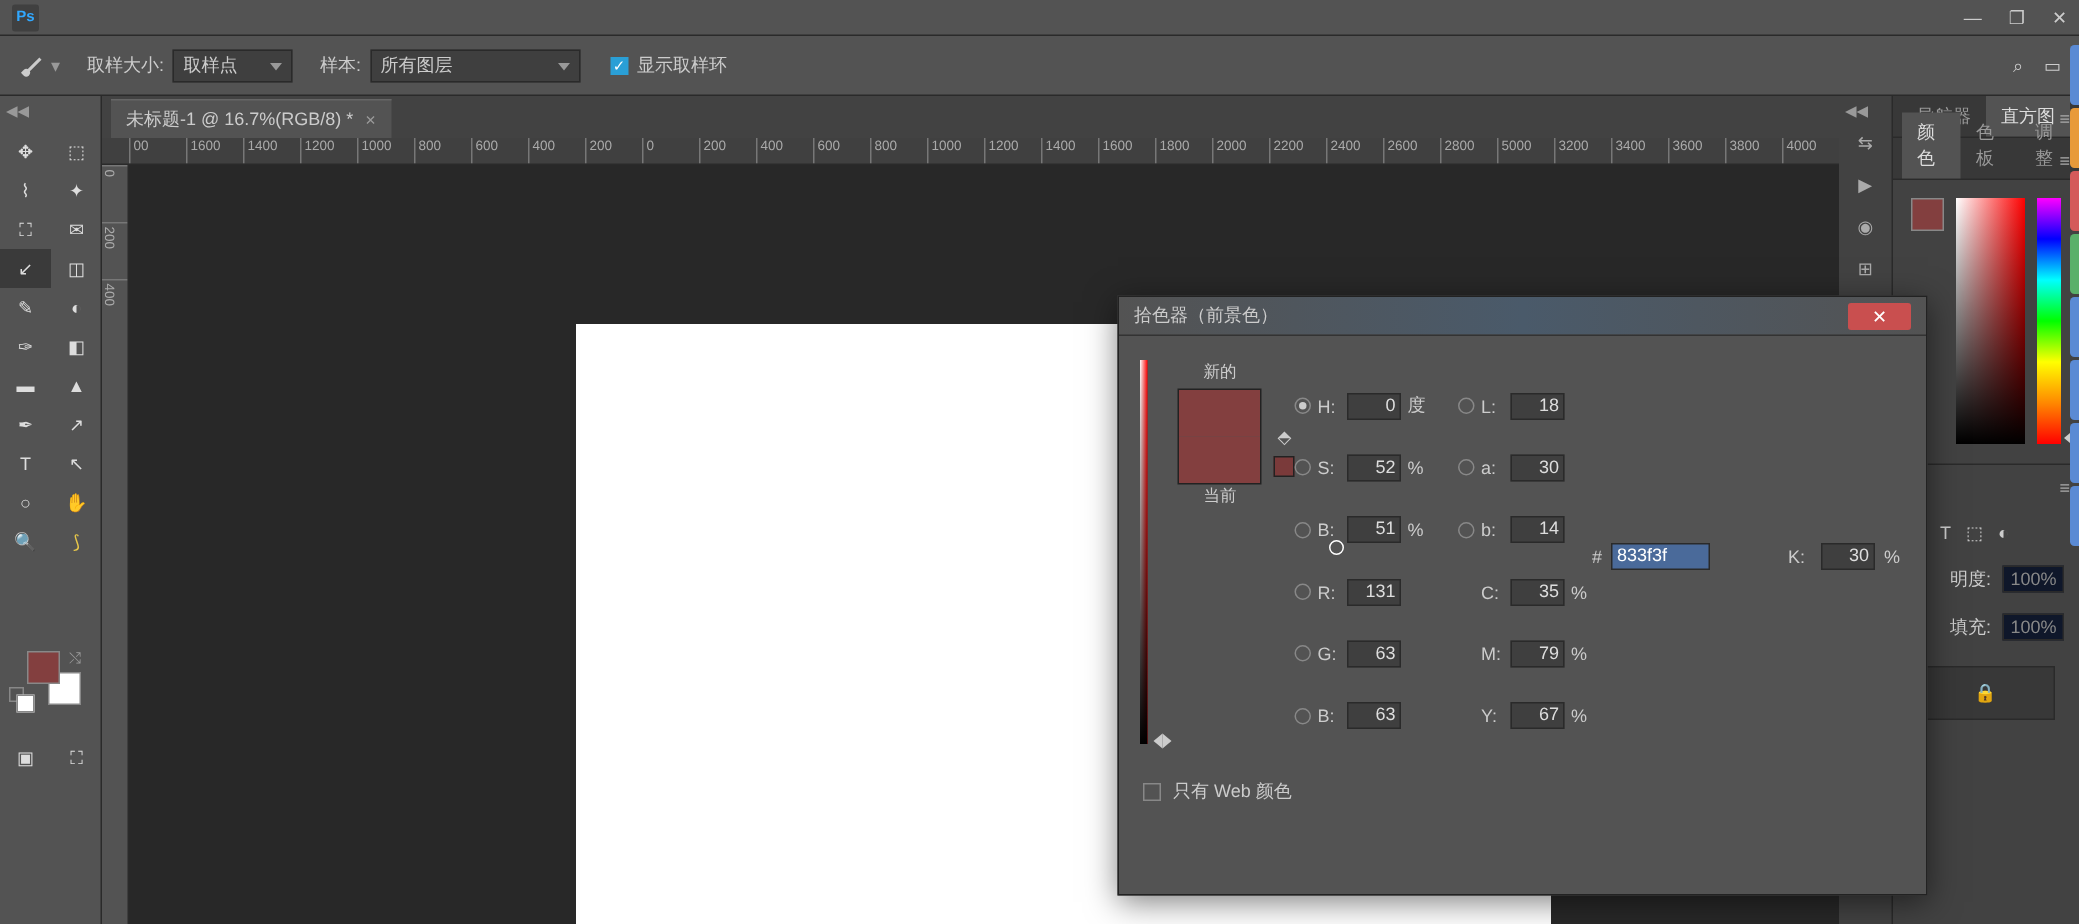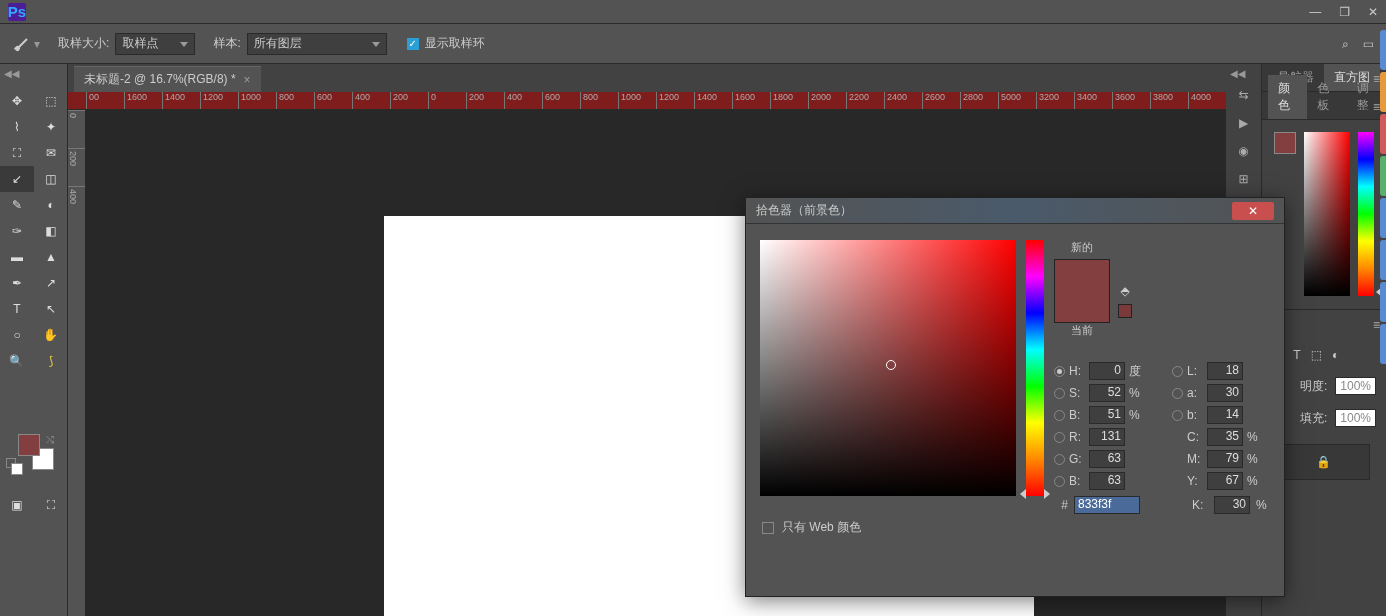--- a/index.html
+++ b/index.html
@@ -1,18 +1,18 @@
 <!DOCTYPE html>
 <html><head>
 <meta charset="utf-8">
 <style>
 *{margin:0;padding:0;box-sizing:border-box;font-family:"Microsoft YaHei",sans-serif;font-size:12px;color:#ccc;user-select:none}
 body{width:1386px;height:616px;background:#535353;overflow:hidden;position:relative}
 .menubar{height:24px;background:#535353;display:flex;align-items:center;padding:0 8px;border-bottom:1px solid #2a2a2a}
-.ps-logo{width:18px;height:18px;background:#4c1d95;color:#31a8ff;display:flex;align-items:center;justify-content:center;font-weight:bold;font-size:15px;border-radius:2px;margin-right:12px}
+.ps-logo{width:18px;height:18px;background:#404040;color:#31a8ff;display:flex;align-items:center;justify-content:center;font-weight:bold;font-size:10px;border-radius:2px;margin-right:12px}
 .menu-item{padding:0 10px;cursor:pointer}
 .win-controls{margin-left:auto;display:flex;gap:18px;color:#999}
 .optbar{height:40px;background:#535353;display:flex;align-items:center;padding:0 12px;border-bottom:1px solid #2a2a2a}
 .eyedrop-ico{width:20px;height:20px;position:relative}
 .eyedrop-ico::before{content:"";position:absolute;width:2px;height:14px;background:#ccc;transform:rotate(45deg);left:9px;top:3px}
 .eyedrop-ico::after{content:"";position:absolute;width:5px;height:5px;background:#ccc;border-radius:50% 50% 50% 0;transform:rotate(45deg);left:3px;top:12px}
 .opt-label{margin:0 6px 0 18px}
 .opt-select{background:#3f3f3f;border:1px solid #2a2a2a;height:22px;padding:0 18px 0 6px;position:relative;min-width:80px;display:flex;align-items:center}
 .opt-select::after{content:"";position:absolute;right:6px;top:8px;border-left:4px solid transparent;border-right:4px solid transparent;border-top:5px solid #999}
 .chk{width:12px;height:12px;background:#2a9fd6;margin-right:6px;display:inline-flex;align-items:center;justify-content:center}
@@ -26,21 +26,21 @@
 .swatch-fg{width:22px;height:22px;background:#833f3f;border:1px solid #888;position:absolute;top:370px;left:18px;z-index:2}
 .swatch-bg{width:22px;height:22px;background:#fff;border:1px solid #888;position:absolute;top:384px;left:32px}
 .mini-sw{position:absolute;top:394px;left:6px;width:10px;height:10px;border:1px solid #888}
 .mini-sw::after{content:"";position:absolute;width:10px;height:10px;background:#fff;border:1px solid #888;left:4px;top:4px}
 .mini-swap{position:absolute;top:370px;left:46px;color:#999;font-size:10px}
 .bottom-tools{position:absolute;top:428px;left:0;display:flex}
 .doc-area{flex:1;display:flex;flex-direction:column;background:#282828}
 .tab-bar{height:28px;background:#424242;display:flex;align-items:flex-end;padding-left:6px}
 .doc-tab{background:#535353;padding:4px 10px;border-top:1px solid #666;display:flex;align-items:center;gap:8px}
 .doc-tab .x{color:#999}
-.ruler-h{height:18px;background:#7f1d1d;display:flex;overflow:hidden;padding-left:18px;border-bottom:1px solid #2a2a2a}
+.ruler-h{height:18px;background:#404040;display:flex;overflow:hidden;padding-left:18px;border-bottom:1px solid #2a2a2a}
 .ruler-h span{flex:0 0 38px;font-size:9px;color:#aaa;border-left:1px solid #777;padding-left:2px}
 .canvas-wrap{flex:1;display:flex;position:relative}
 .ruler-v{width:18px;background:#535353;display:flex;flex-direction:column;overflow:hidden;border-right:1px solid #2a2a2a}
 .ruler-v span{flex:0 0 38px;font-size:9px;color:#aaa;border-top:1px solid #777;writing-mode:vertical-lr;padding-top:2px}
 .canvas-bg{flex:1;background:#282828;position:relative;overflow:hidden}
 .canvas{position:absolute;left:298px;top:106px;width:650px;height:440px;background:#fff}
 .right-panels{width:300px;background:#424242;display:flex;position:relative}
 .right-panels .arrow-l{position:absolute;top:4px;left:4px;color:#999;font-size:10px}
 .right-panels .arrow-r{position:absolute;top:4px;right:4px;color:#999;font-size:10px}
 .icon-strip{width:36px;background:#424242;border-right:1px solid #2a2a2a;display:flex;flex-direction:column;align-items:center;gap:14px;padding-top:24px}
@@ -52,35 +52,35 @@
 .ptab.act{background:#535353;color:#ddd}
 .color-panel{height:190px;padding:12px;display:flex;gap:8px;position:relative;border-bottom:1px solid #2a2a2a}
 .color-sw{width:22px;height:22px;background:#833f3f;border:1px solid #888}
 .sb-field{flex:1;height:164px;background:linear-gradient(to top,#000,transparent),linear-gradient(to right,#fff,#f00)}
 .hue-bar{width:16px;height:164px;background:linear-gradient(to bottom,#f0f,#00f,#0ff,#0f0,#ff0,#f80,#f00)}
 .hue-ind{position:absolute;right:4px;bottom:12px;width:0;height:0;border-top:5px solid transparent;border-bottom:5px solid transparent;border-right:6px solid #ccc}
 .lower{flex:1;background:#424242;padding-top:30px;position:relative}
 .lower .ham{position:absolute;right:6px;top:8px;color:#aaa}
 .prop-row{height:32px;display:flex;align-items:center;justify-content:flex-end;padding:0 10px;gap:8px;color:#888}
 .prop-icons{height:30px;display:flex;gap:10px;padding:0 10px;align-items:center;color:#888}
-.num-box{background:#ffffff;border:1px solid #2a2a2a;padding:1px 4px;color:#888;min-width:40px;text-align:right}
+.num-box{background:#0f172a;border:1px solid #2a2a2a;padding:1px 4px;color:#888;min-width:40px;text-align:right}
 .lock-row{height:36px;display:flex;align-items:center;justify-content:center;background:#383838;margin:10px 16px;border:1px solid #2a2a2a}
 
 .dialog{position:absolute;left:745px;top:197px;width:540px;height:400px;background:#535353;border:1px solid #222;box-shadow:0 4px 20px rgba(0,0,0,.5);z-index:100}
 .dlg-title{height:26px;display:flex;align-items:center;padding:0 10px;background:linear-gradient(to right,#535353,#4a5a6a,#535353);border-bottom:1px solid #333}
 .dlg-close{margin-left:auto;width:42px;height:18px;background:#c94f4f;border-radius:2px;display:flex;align-items:center;justify-content:center;color:#fff}
 .dlg-body{padding:16px 14px;display:flex;gap:10px}
 .sb-big{width:256px;height:256px;background:linear-gradient(to top,#000,transparent),linear-gradient(to right,#fff,#f00);position:relative}
 .sb-cursor{position:absolute;width:10px;height:10px;border:1px solid #fff;border-radius:50%;left:126px;top:120px}
 .hue-big{width:18px;height:256px;background:linear-gradient(to bottom,#f00,#f0f,#00f,#0ff,#0f0,#ff0,#f80,#f00);position:relative}
 .hue-arrows{position:absolute;bottom:-3px;left:-6px;right:-6px;display:flex;justify-content:space-between}
 .hue-arrows span{width:0;height:0;border-top:5px solid transparent;border-bottom:5px solid transparent}
 .hue-arrows .l{border-left:6px solid #ccc}
 .hue-arrows .r{border-right:6px solid #ccc}
-.dlg-right{flex:1;display:flex;flex-direction:column}
+.dlg-right{flex:1;display:flex;}
 .new-cur{display:flex;flex-direction:column;align-items:center;margin-bottom:8px}
 .nc-label{font-size:11px;margin-bottom:4px}
 .nc-box{width:56px;height:64px;border:1px solid #222;display:flex;flex-direction:column}
 .nc-new{flex:1;background:#833f3f}
 .nc-cur{flex:1;background:#833f3f}
 .nc-wrap{display:flex;gap:8px;align-items:flex-start}
 .warn-col{display:flex;flex-direction:column;gap:6px;margin-top:44px}
 .warn-tri{width:14px;height:14px;display:flex;align-items:center;justify-content:center}
 .warn-sq{width:14px;height:14px;background:#7a3a3a;border:1px solid #222}
 .btn-col{flex:1;display:flex;flex-direction:column;gap:8px}
@@ -165,21 +165,21 @@
     <div class="mini-swap">⤭</div>
     <div class="bottom-tools">
       <div class="tool">▣</div>
       <div class="tool">⛶</div>
     </div>
   </div>
 
   <div class="doc-area">
     <div class="tab-bar">
       <div class="doc-tab">
-        <span>未标题-2 @ 16.7%(RGB/8) *</span>
+        <span>未标题-1 @ 16.7%(RGB/8) *</span>
         <span class="x">×</span>
       </div>
     </div>
     <div class="ruler-h" id="ruler-h">
         <span>00</span>
         <span>1600</span>
         <span>1400</span>
         <span>1200</span>
         <span>1000</span>
         <span>800</span>

